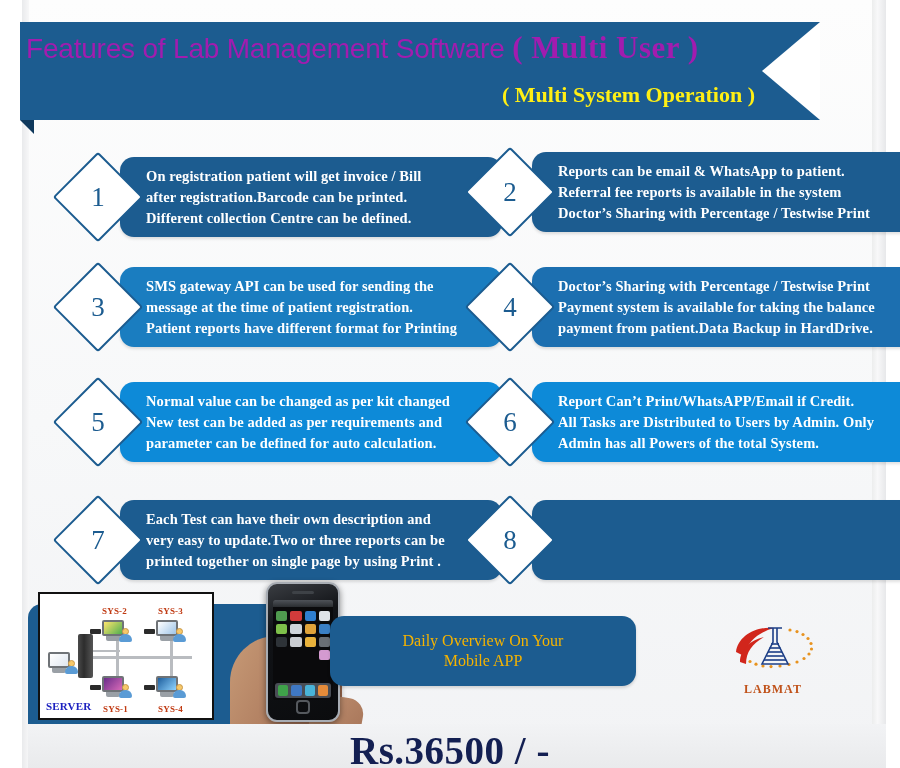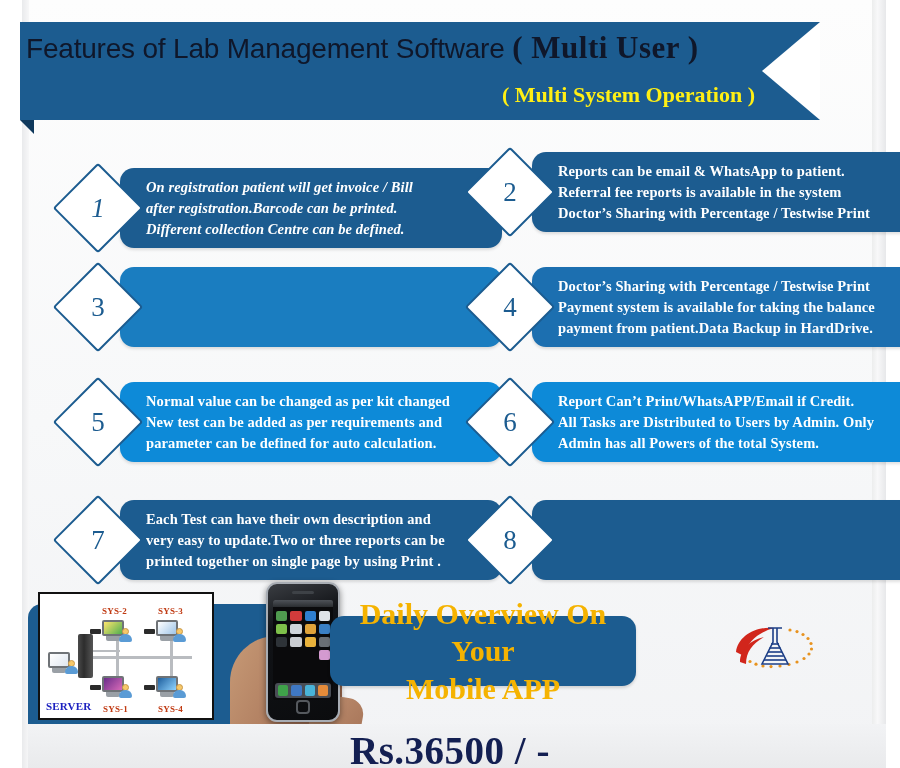--- a/index.html
+++ b/index.html
@@ -70,21 +70,21 @@
     width: 14px;
     height: 14px;
     background: #10395c;
     -webkit-clip-path: polygon(0 0, 100% 0, 100% 100%);
     clip-path: polygon(0 0, 100% 0, 100% 100%);
   }
   .header-title {
     position: absolute;
     left: 26px;
     top: 30px;
-    color: #0f172a;
+    color: #a21caf;
     font-family: "Liberation Sans", sans-serif;
     font-size: 28px;
     font-weight: 400;
     letter-spacing: -0.2px;
     white-space: nowrap;
   }
   .header-title .emph {
     font-family: "Liberation Serif", serif;
     font-size: 31px;
     font-weight: 700;
@@ -239,22 +239,22 @@
     background: #1c5c90;
     border-radius: 14px;
     display: flex;
     align-items: center;
     justify-content: center;
     box-shadow: 0 2px 3px rgba(0,0,0,0.15);
   }
   #mobile-banner .txt {
     color: #f5b301;
     font-family: "Liberation Serif", serif;
-    font-size: 30px;
-    font-weight: 700;
+    font-size: 16px;
+    font-weight: 400;
     line-height: 1.25;
     text-align: center;
     white-space: pre-line;
   }
 
   
   #hand {
     position: absolute;
     left: 226px;
     top: 600px;
@@ -389,38 +389,41 @@
   <div id="header-notch"></div>
   <div id="header-tab"></div>
 
   <div class="header-title">
     <span>Features of Lab Management Software</span>
     <span class="emph">( Multi User )</span>
   </div>
   <div class="header-subtitle">( Multi System Operation )</div>
 
   <div id="features-container">
-      <div class="feature" style="left: 62px; top: 162px; width: 440px; font-style: italic;">
+      <div class="feature" style="left: 62px; top: 151px; width: 440px;">
         <div class="panel" style="width: 382px; background: rgb(28, 92, 144);"></div>
         <div class="panel-text">On registration patient will get invoice / Bill
 after registration.Barcode can be printed.
 Different collection Centre can be defined.</div>
         <div class="diamond"></div>
         <div class="diamond-num">1</div>
       </div>
       <div class="feature" style="left: 474px; top: 146px; width: 440px;">
         <div class="panel" style="width: 382px; background: rgb(28, 92, 144);"></div>
         <div class="panel-text">Reports can be email &amp; WhatsApp to patient.
 Referral fee reports is available in the system
 Doctor’s Sharing with Percentage / Testwise Print</div>
         <div class="diamond"></div>
         <div class="diamond-num">2</div>
       </div>
       <div class="feature" style="left: 62px; top: 261px; width: 440px;">
         <div class="panel" style="width: 382px; background: rgb(26, 125, 192);"></div>
+        <div class="panel-text">SMS gateway API can be used for sending the
+message at the time of patient registration.
+Patient reports have different format for Printing</div>
         <div class="diamond"></div>
         <div class="diamond-num">3</div>
       </div>
       <div class="feature" style="left: 474px; top: 261px; width: 440px;">
         <div class="panel" style="width: 382px; background: rgb(28, 111, 176);"></div>
         <div class="panel-text">Doctor’s Sharing with Percentage / Testwise Print
 Payment system is available for taking the balance
  payment from patient.Data Backup in HardDrive.</div>
         <div class="diamond"></div>
         <div class="diamond-num">4</div>
@@ -596,18 +599,19 @@
         <g stroke="#1d3f87" stroke-width="1.6" fill="none">
           <path d="M90 10 L104 10 M95 10 L95 24 L84 46 L110 46 L99 24 L99 10"></path>
           <path d="M88.5 38 L105.5 38"></path>
           <path d="M90 34 L104 34"></path>
           <path d="M91.5 30 L102.5 30"></path>
           <path d="M93 26 L101 26"></path>
           <path d="M86 42 L108 42"></path>
         </g>
       </svg>
     </div>
+    <div id="logo-name">LABMAT</div>
   </div>
 
   <div id="price-strip"></div>
   <div id="price">Rs.36500 / -</div>
 
 </div>
 
 </body></html>

